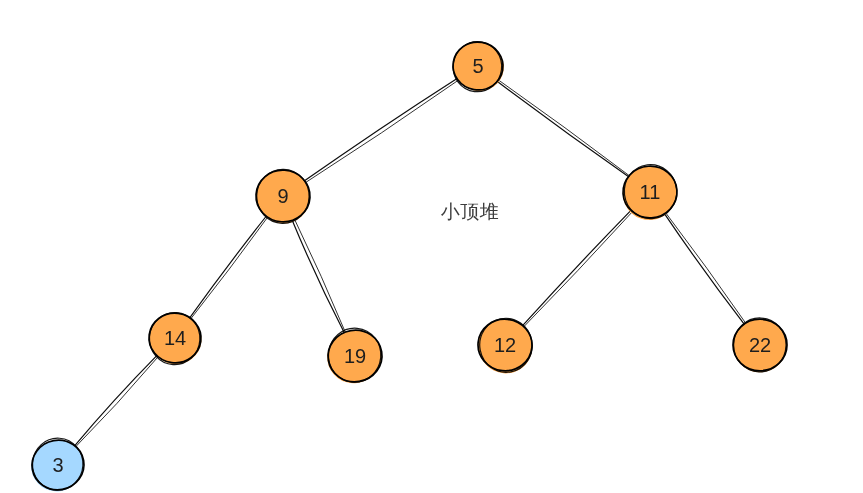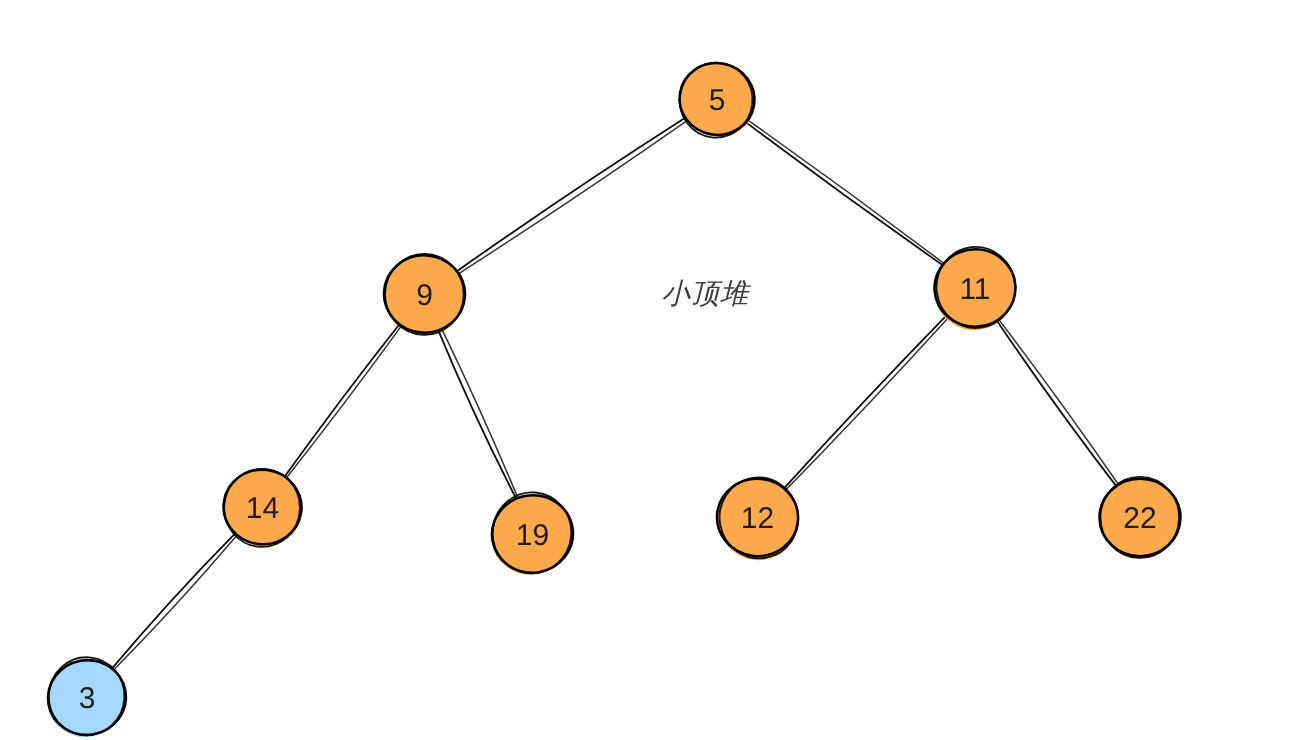--- a/index.html
+++ b/index.html
@@ -16,27 +16,26 @@
     overflow: hidden;
   }
   #diagram-svg {
     position: absolute;
     left: 0;
     top: 0;
   }
   #heap-label {
     position: absolute;
     left: 470px;
-    top: 196px;
+    top: 212px;
     transform: translate(-50%, -50%);
     font-size: 19px;
     color: #3d3d3d;
     white-space: nowrap;
     letter-spacing: 0.5px;
-    font-style: italic;
   }
   .node-text {
     font-family: "Liberation Sans", sans-serif;
     font-size: 20px;
     fill: #1e1e1e;
   }
 </style>
 </head>
 <body>
 

